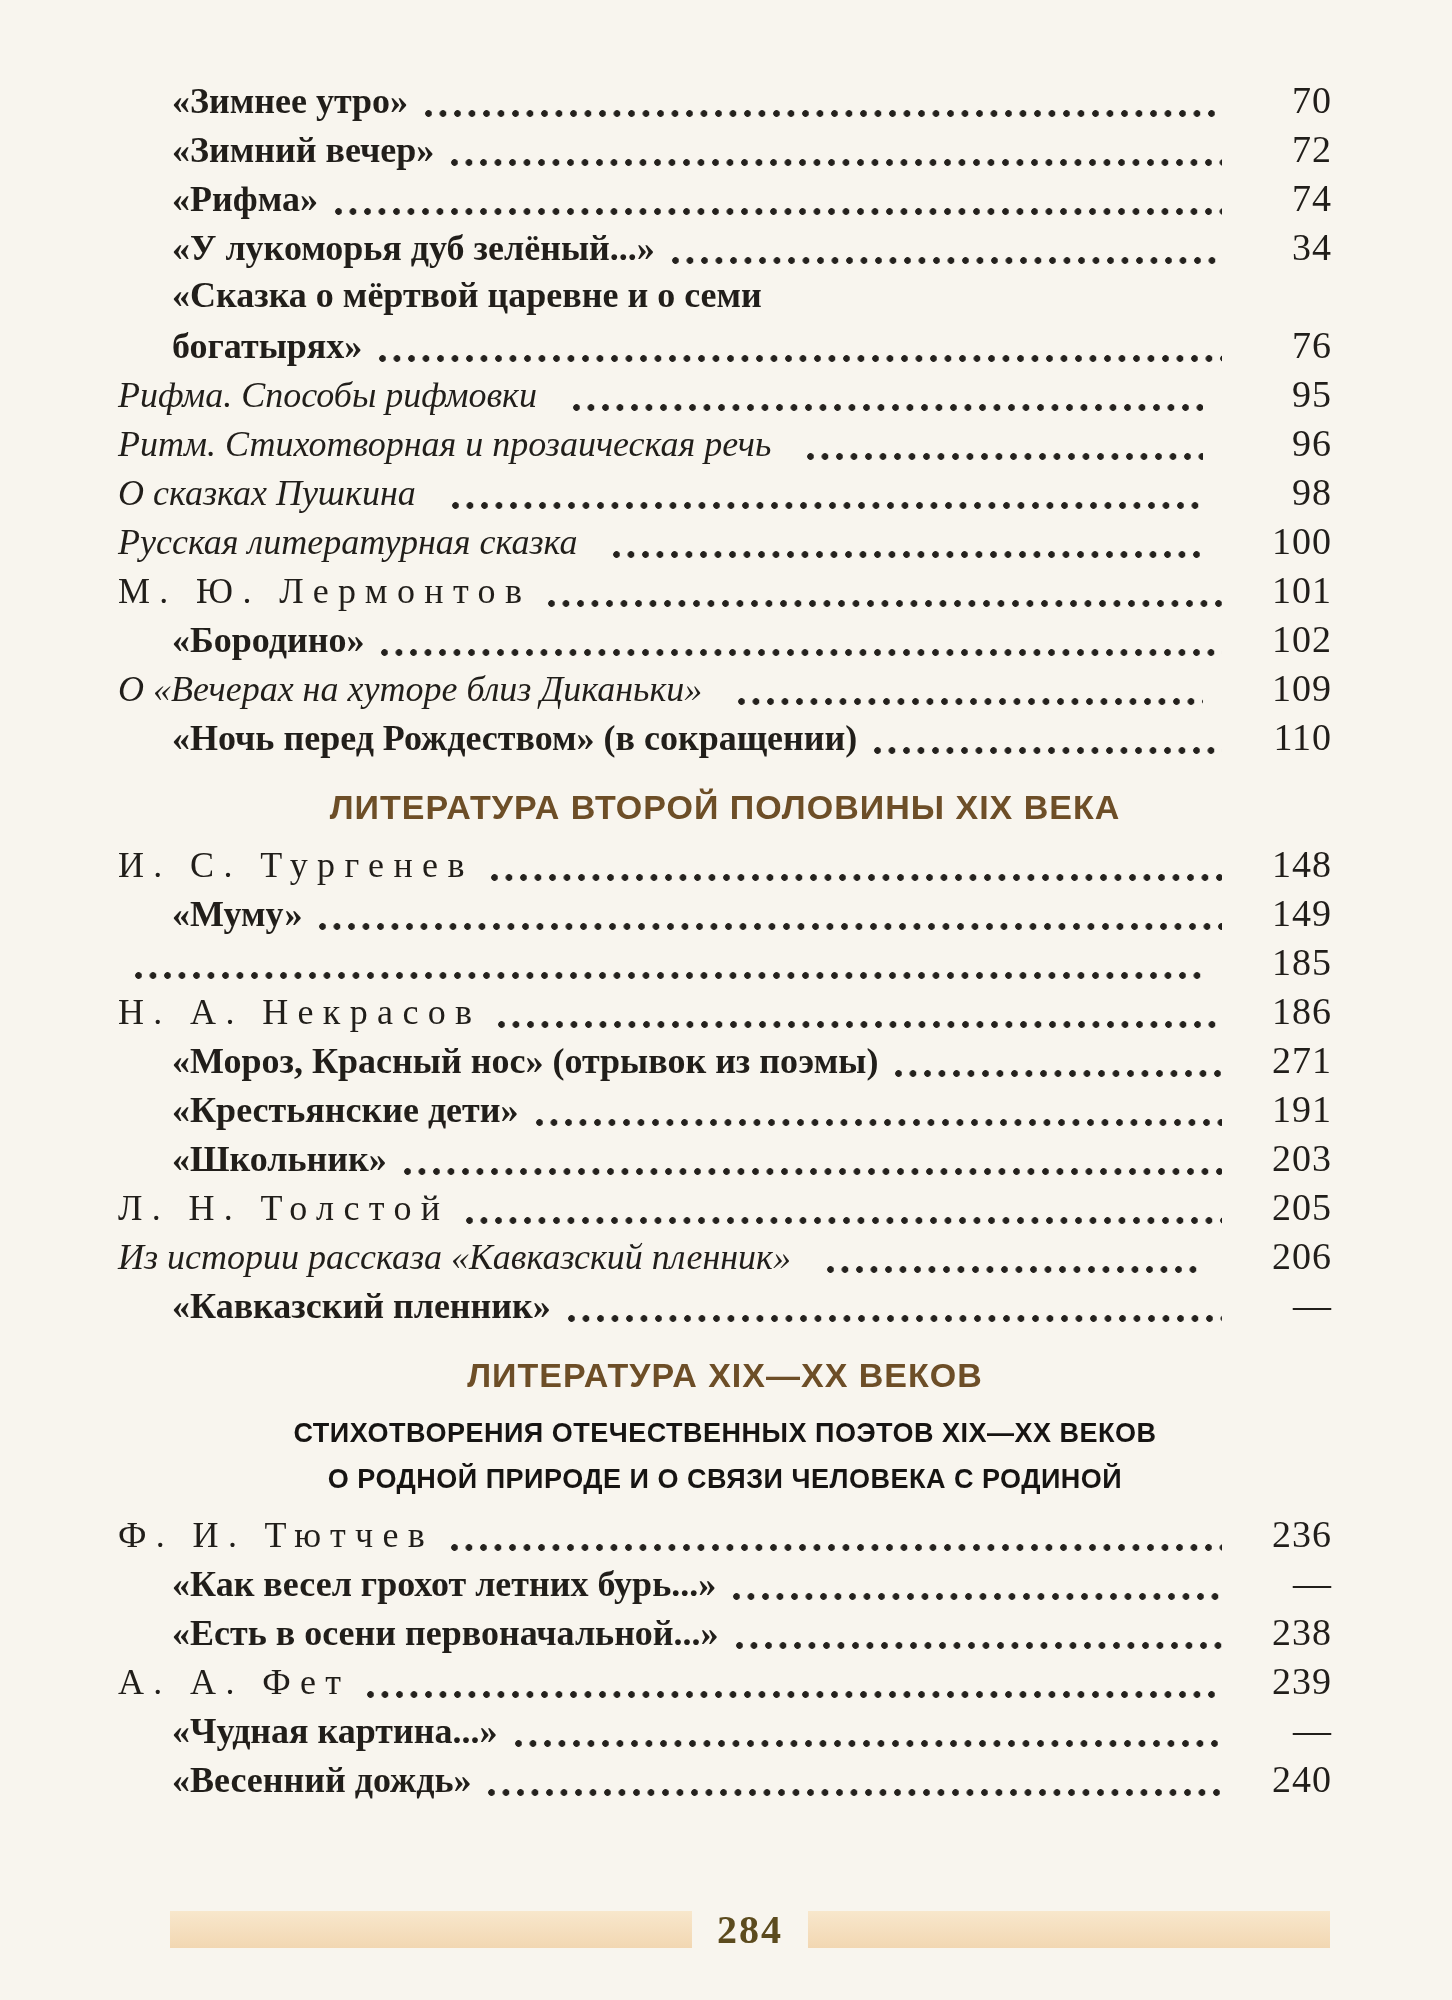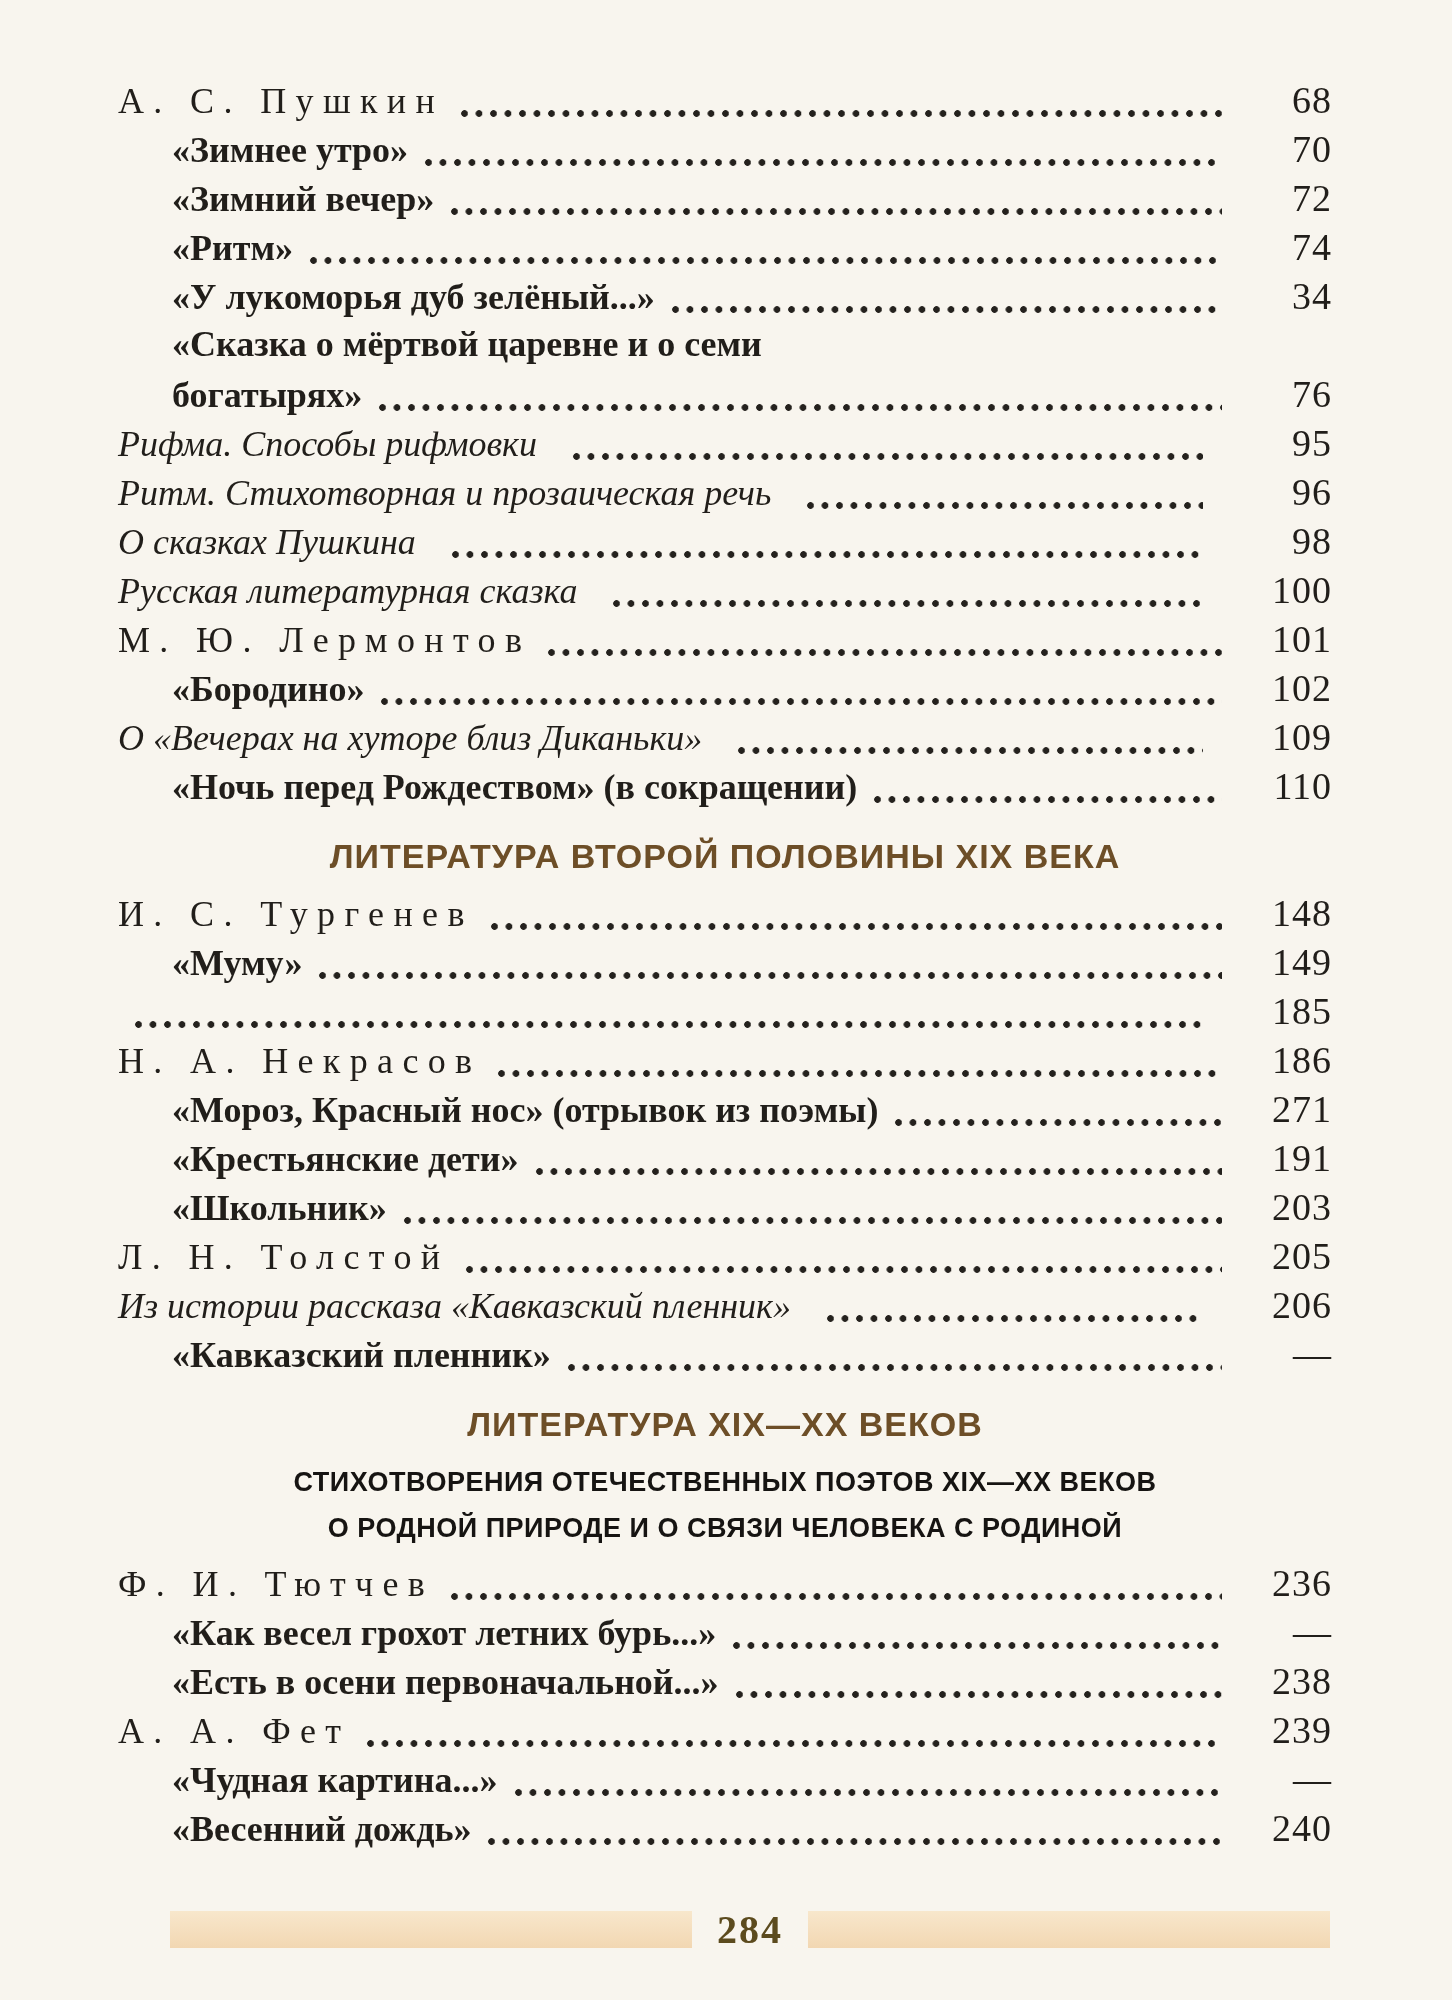--- a/index.html
+++ b/index.html
@@ -86,37 +86,32 @@
     font-weight:bold;
     letter-spacing:2px;
     color:var(--foot,#5c4b1e);
   }
 </style>
 </head>
 <body>
 
 <div class="page" style="--brown: #6d4e27; --ink: #211e1a; --barlight: #f8e7cc; --bardark: #f2d7b2; --foot: #5c4b1e;">
   <main class="toc">
-      <div class="row author">
-        <span class="t">А. С. Пушкин</span>
-        <span class="leader"></span>
-        <span class="pg">68</span>
-      </div>
       <div class="row work indent">
         <span class="t">«Зимнее утро»</span>
         <span class="leader"></span>
         <span class="pg">70</span>
       </div>
       <div class="row work indent">
         <span class="t">«Зимний вечер»</span>
         <span class="leader"></span>
         <span class="pg">72</span>
       </div>
       <div class="row work indent">
-        <span class="t">«Ритм»</span>
+        <span class="t">«Рифма»</span>
         <span class="leader"></span>
         <span class="pg">74</span>
       </div>
       <div class="row work indent">
         <span class="t">«У лукоморья дуб зелёный...»</span>
         <span class="leader"></span>
         <span class="pg">34</span>
       </div>
       <div class="row work indent">
         <span class="t">«Сказка о мёртвой царевне и о семи</span>

